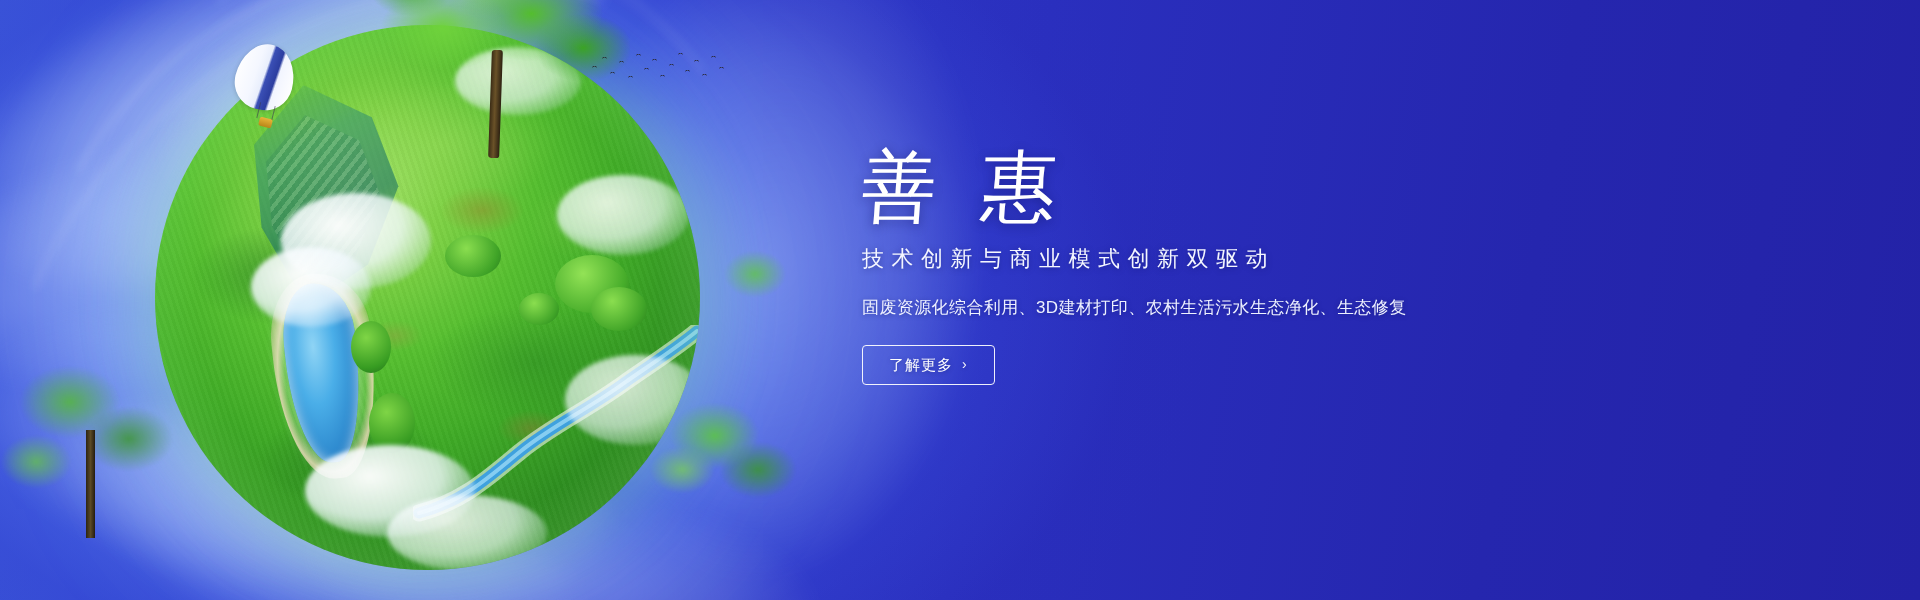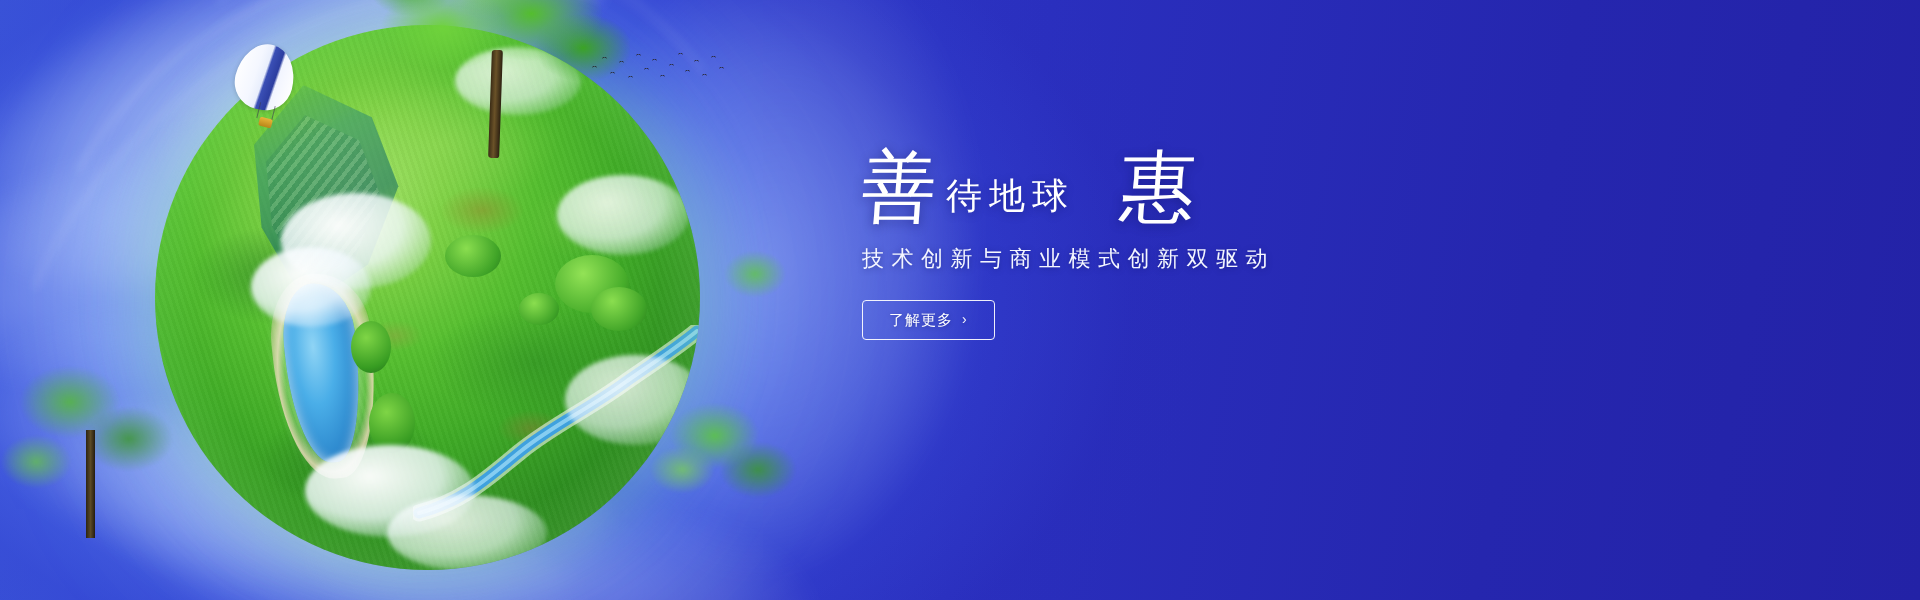--- a/index.html
+++ b/index.html
@@ -422,27 +422,27 @@
     <span class="bird" style="left:106px;top:12px"></span>
     <span class="bird" style="left:114px;top:26px"></span>
     <span class="bird" style="left:123px;top:8px"></span>
     <span class="bird" style="left:131px;top:19px"></span>
   </div>
 
   <div class="content">
 
     <div class="headline">
       <span class="hl-big">善</span>
-      <span class="hl-small">待地球</span>
       <span class="hl-gap"></span>
       <span class="hl-big">惠</span>
     </div>
 
     <div class="subtitle">技术创新与商业模式创新双驱动</div>
 
+    <div class="desc">固废资源化综合利用、3D建材打印、农村生活污水生态净化、生态修复</div>
 
     <button class="cta">
       <span>了解更多</span>
       <span class="chev">›</span>
     </button>
 
   </div>
 
 </div>
 

